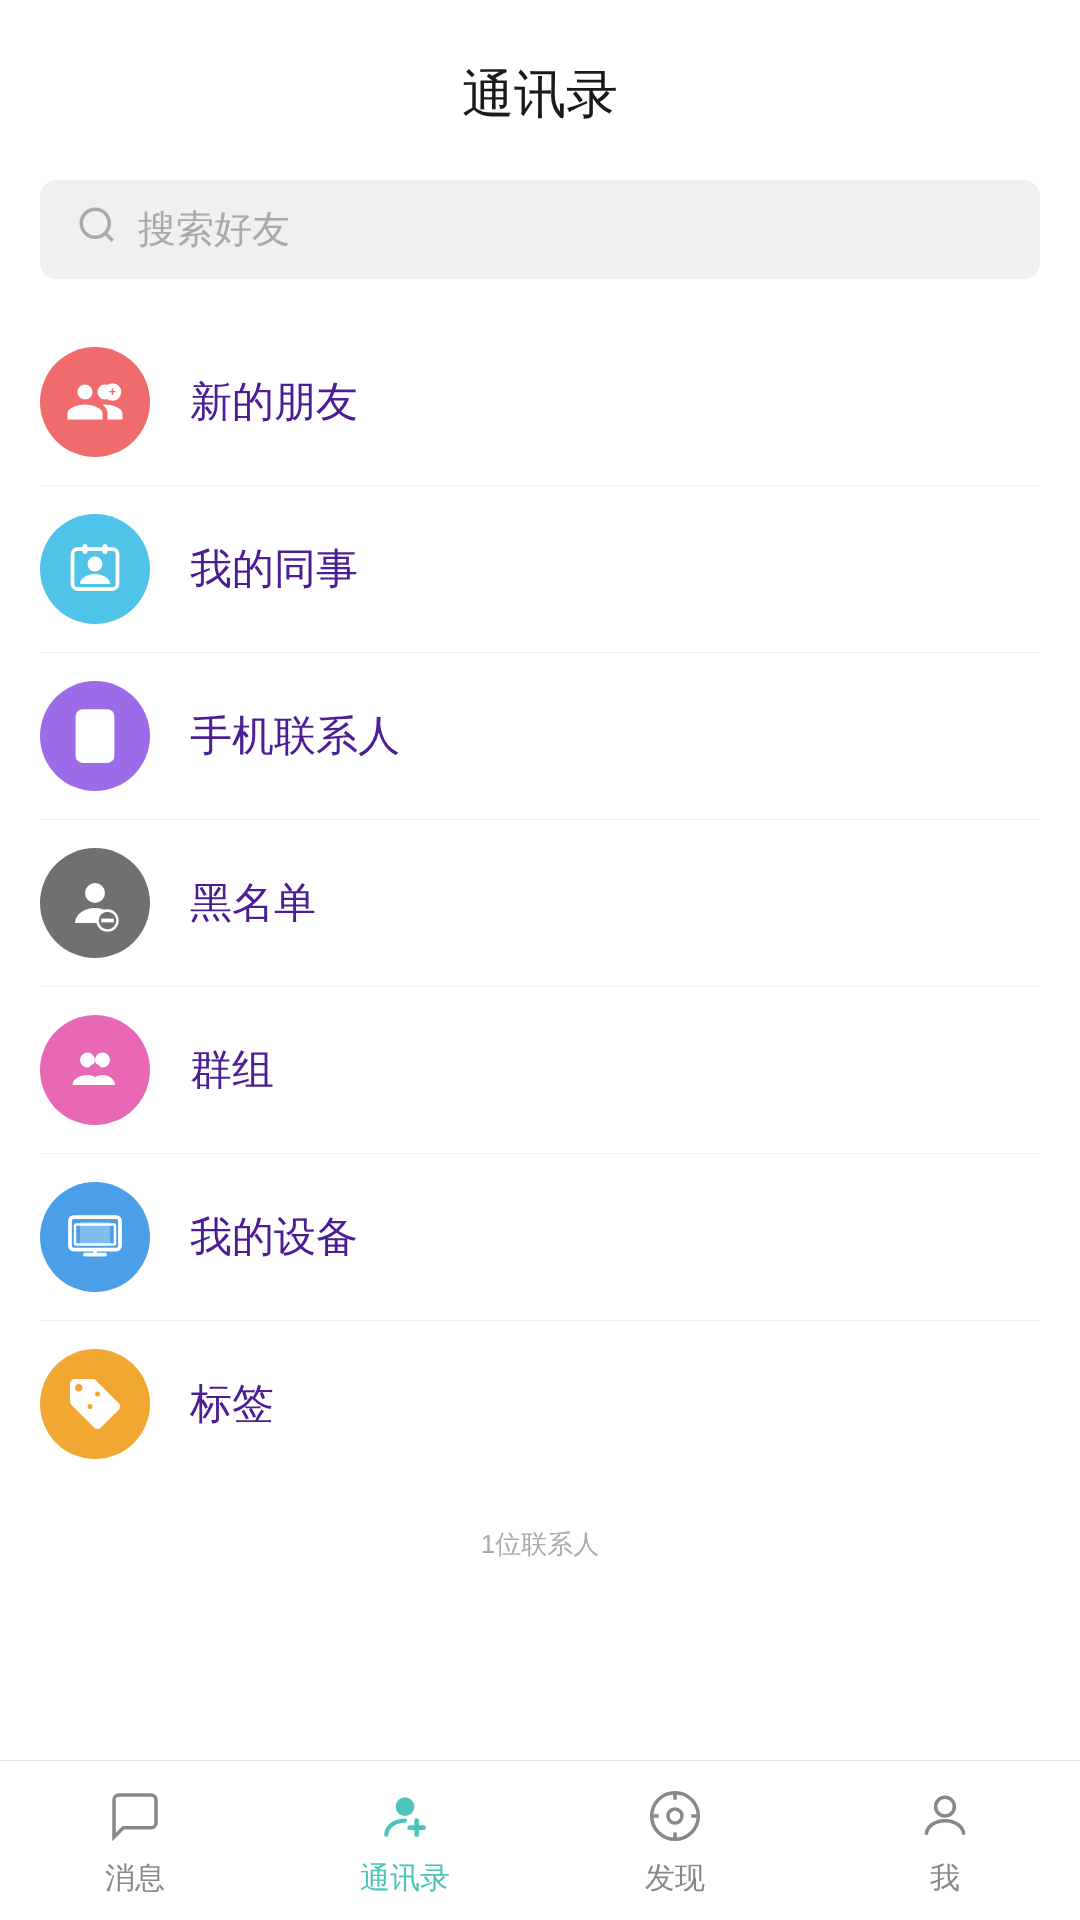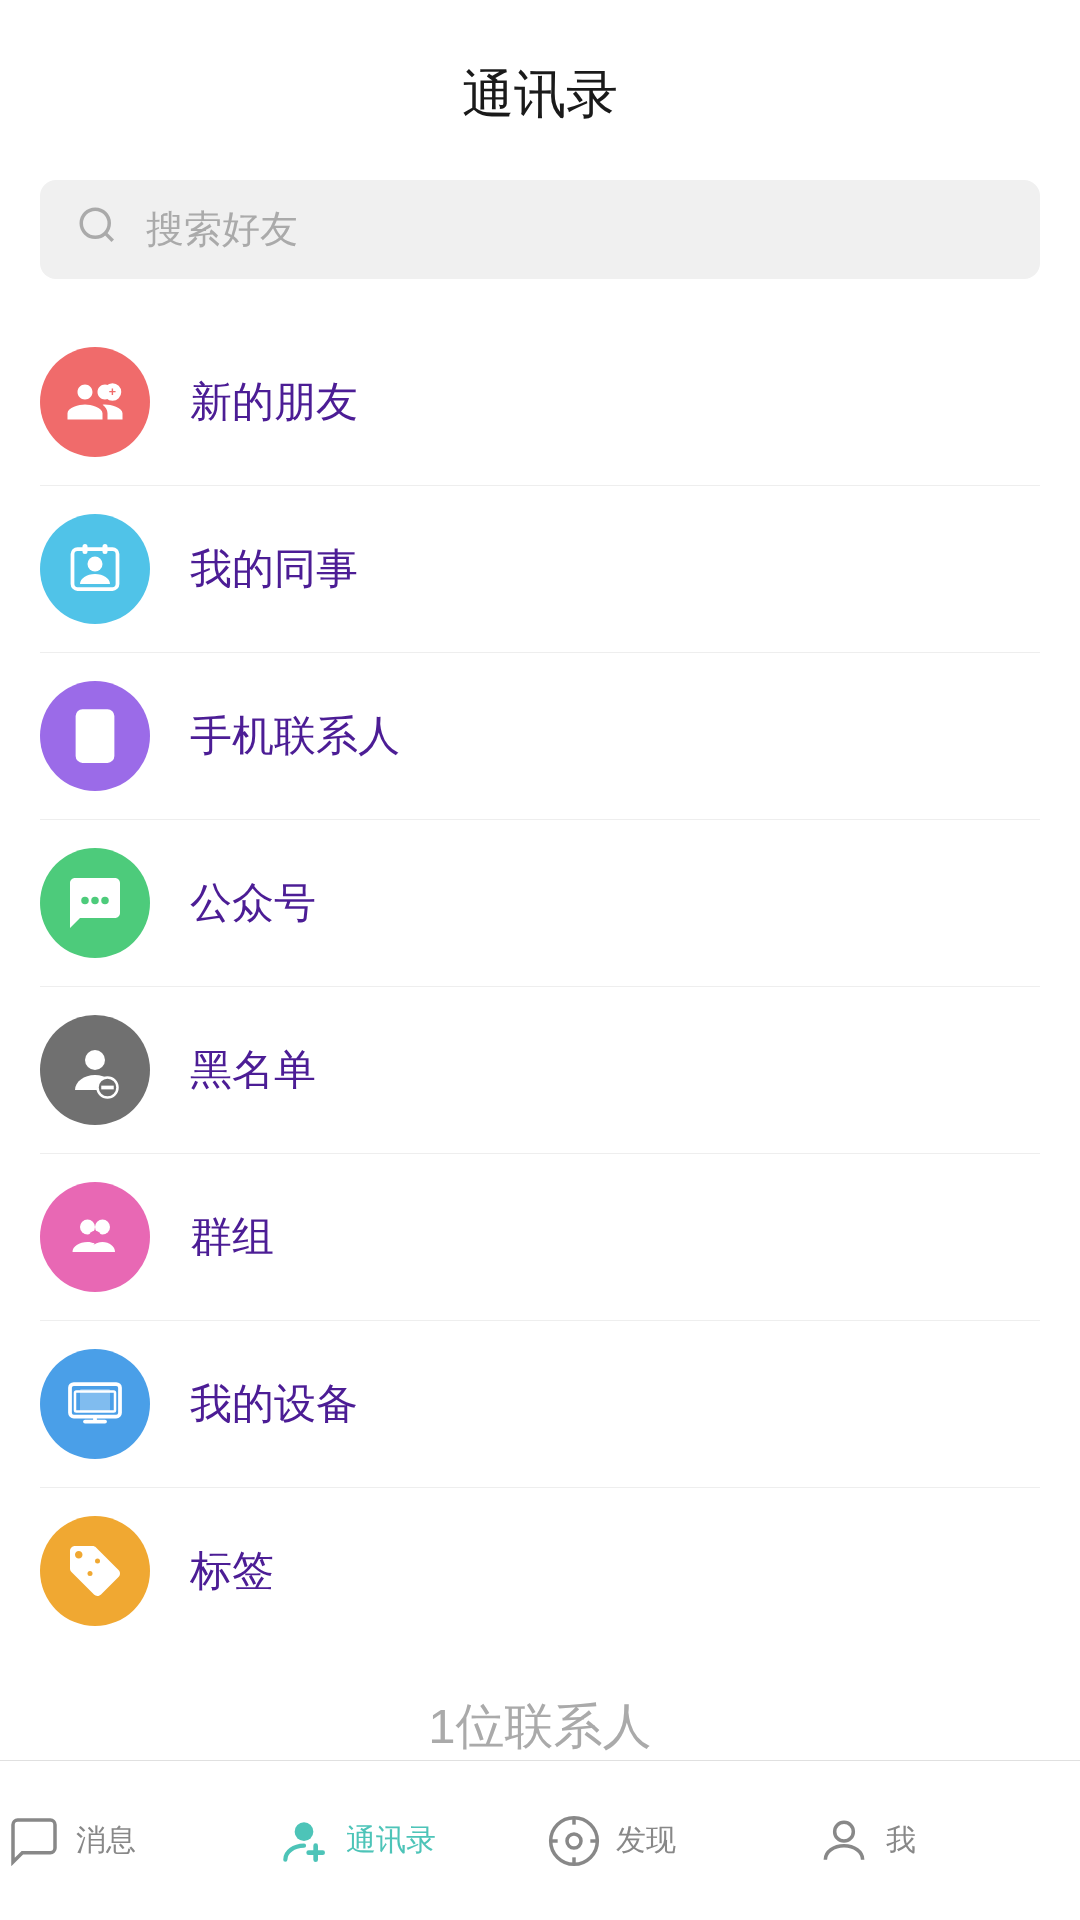--- a/index.html
+++ b/index.html
@@ -29,21 +29,21 @@
       color: #1a1a1a;
     }
 
     .search-container {
       margin: 20px 40px 40px 40px;
       background: #f0f0f0;
       border-radius: 16px;
       padding: 24px 36px;
       display: flex;
       align-items: center;
-      gap: 28px;
+      gap: 20px;
     }
 
     .search-icon-wrap {
       color: #aaaaaa;
       font-size: 40px;
     }
 
     .search-input {
       background: transparent;
       border: none;
@@ -94,40 +94,40 @@
 
     .menu-label {
       font-size: 42px;
       color: #4c1d95;
       font-weight: 400;
     }
 
     .contacts-count {
       text-align: center;
       padding: 40px 0;
-      font-size: 49px;
+      font-size: 26px;
       color: #aaaaaa;
     }
 
     .bottom-nav {
       position: fixed;
       bottom: 0;
       left: 0;
       width: 1080px;
       height: 160px;
       background: #ffffff;
       border-top: 1px solid #e0e0e0;
       display: flex;
       align-items: center;
       justify-content: space-around;
     }
 
     .nav-item {
       display: flex;
-      flex-direction: row;
+      flex-direction: column;
       align-items: center;
       gap: 8px;
       cursor: pointer;
       flex: 1;
     }
 
     .nav-icon {
       width: 68px;
       height: 68px;
       display: flex;
@@ -214,31 +214,20 @@
           <rect x="5" y="2" width="14" height="20" rx="2" stroke="white" stroke-width="1.5"></rect>
           <circle cx="12" cy="10" r="3" fill="white"></circle>
           <path d="M7 17c0-1.66 2.24-3 5-3s5 1.34 5 3" stroke="white" stroke-width="1.5" fill="none"></path>
           <line x1="8" y1="5" x2="16" y2="5" stroke="white" stroke-width="1.5"></line>
           <circle cx="12" cy="20" r="1" fill="white"></circle>
         </svg>
       </div>
       <span class="menu-label">手机联系人</span>
     </li>
 
-    <li class="menu-item">
-      <div class="icon-circle bg-green">
-        <svg viewBox="0 0 24 24" fill="white">
-          <path d="M20 2H4c-1.1 0-2 .9-2 2v18l4-4h14c1.1 0 2-.9 2-2V4c0-1.1-.9-2-2-2z"></path>
-          <circle cx="8" cy="11" r="1.5" fill="#4dcb7b"></circle>
-          <circle cx="12" cy="11" r="1.5" fill="#4dcb7b"></circle>
-          <circle cx="16" cy="11" r="1.5" fill="#4dcb7b"></circle>
-        </svg>
-      </div>
-      <span class="menu-label">公众号</span>
-    </li>
 
     <li class="menu-item">
       <div class="icon-circle bg-gray">
         <svg viewBox="0 0 24 24" fill="white">
           <circle cx="12" cy="8" r="4" fill="white"></circle>
           <path d="M4 20c0-3.31 3.58-6 8-6s8 2.69 8 6" fill="white"></path>
           <circle cx="17" cy="19" r="4" fill="#707070" stroke="white" stroke-width="1"></circle>
           <line x1="14.5" y1="19" x2="19.5" y2="19" stroke="white" stroke-width="1.5"></line>
         </svg>
       </div>

